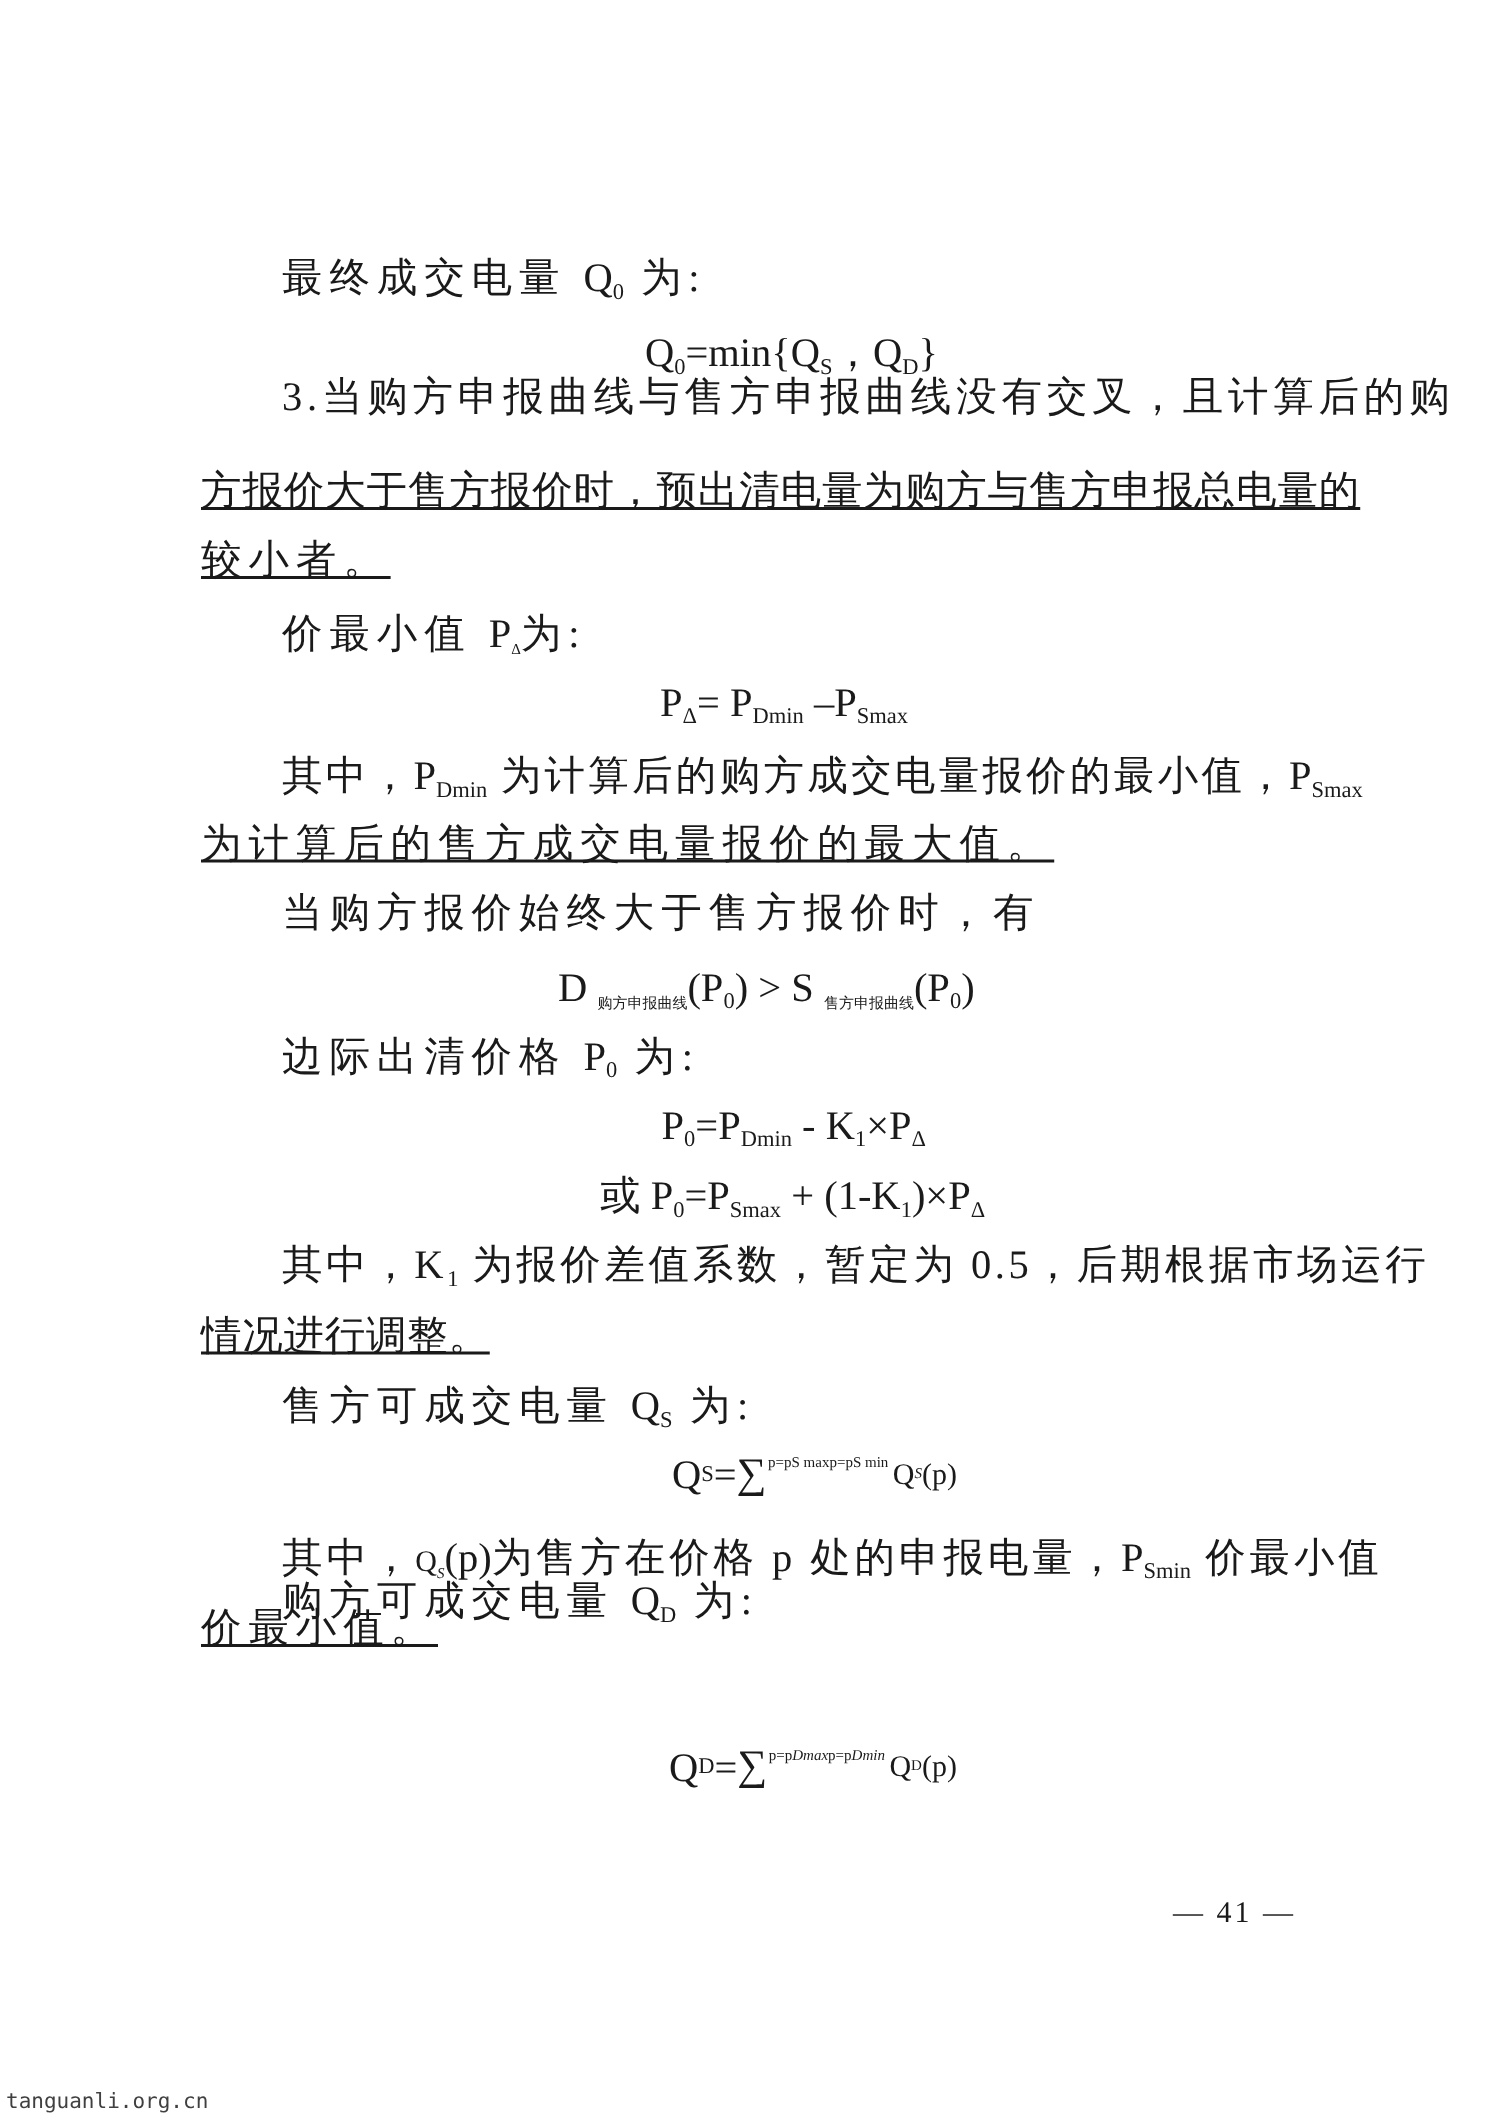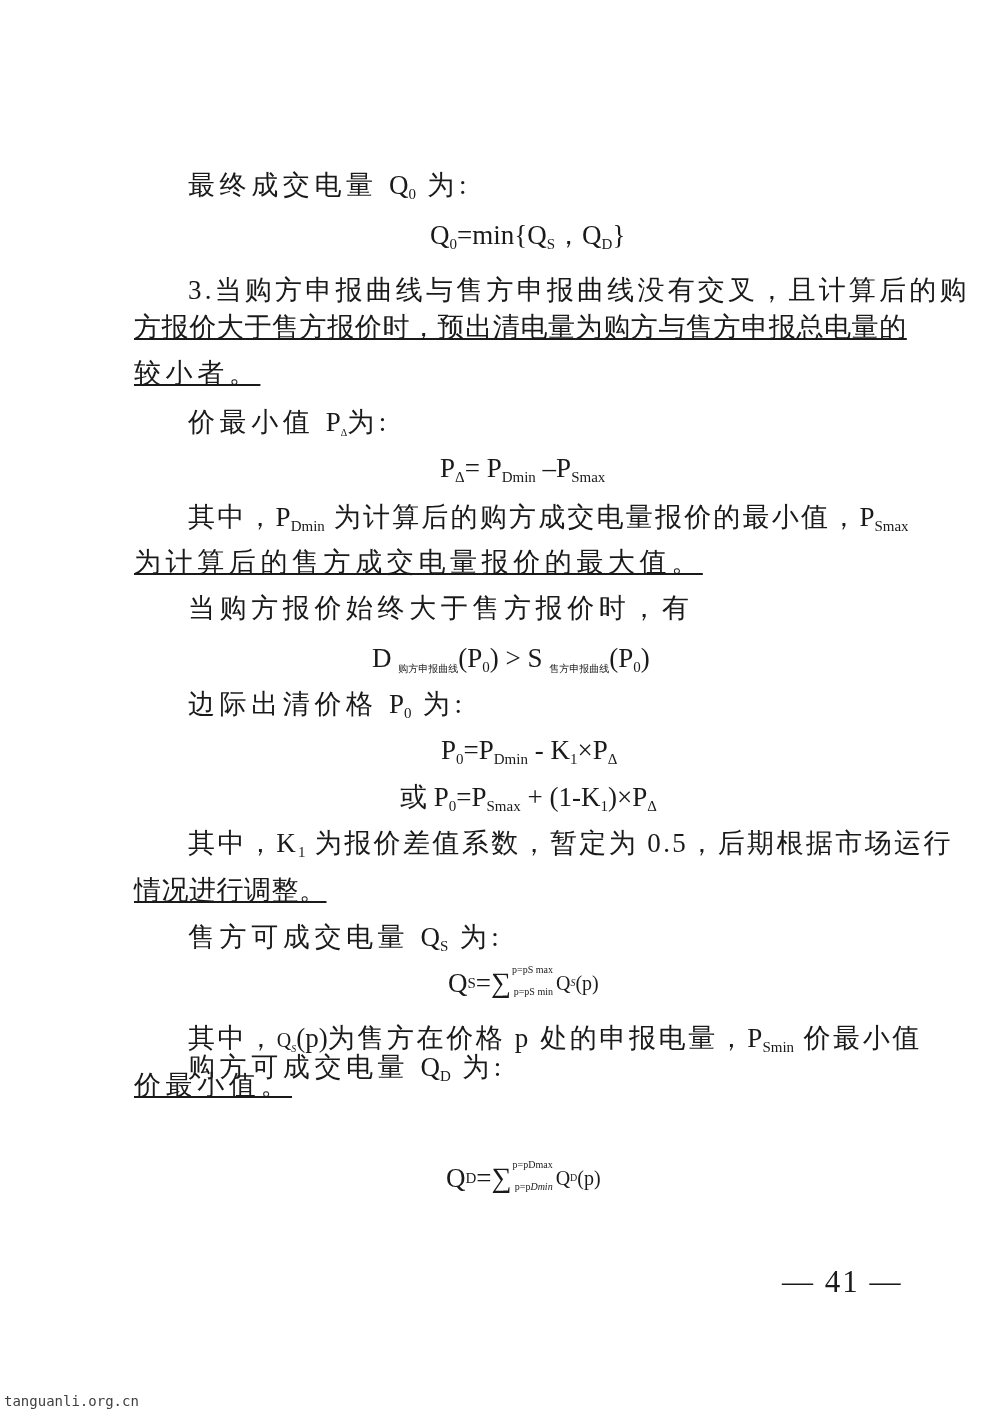--- a/index.html
+++ b/index.html
@@ -6,39 +6,39 @@
   body {
     width: 1000px; height: 1414px; background: #ffffff; position: relative; overflow: hidden;
     font-family: "Liberation Serif", "DejaVu Serif", serif; color: #1a1a1a;
   }
   .line {
     position: absolute; white-space: nowrap; font-size: 27px; line-height: 34px;
     letter-spacing: 4.6px;
   }
   .line.left-indent { left: 188px; }
   .line.left-flush { left: 134px; text-decoration: underline; }
-  .center { position: absolute; white-space: nowrap; font-size: 27px; line-height: 34px; letter-spacing: 0; text-align: right; }
+  .center { position: absolute; white-space: nowrap; font-size: 27px; line-height: 34px; letter-spacing: 0; }
   sub, .sub { font-size: 15px; vertical-align: -5px; line-height: 0; letter-spacing: 0; }
   .tiny { font-size: 10px; vertical-align: -5px; letter-spacing: 0; }
   .lat { letter-spacing: 0; }
   .sumwrap { display: inline-flex; align-items: center; }
   .sigma { font-size: 28px; line-height: 28px; }
-  .limits { display: inline-flex; flex-direction: column; font-size: 10px; line-height: 12px; margin: 0 3px 0 1px; letter-spacing: 0; position: relative; top: -2px;}
+  .limits { display: inline-flex; flex-direction: row; font-size: 10px; line-height: 12px; margin: 0 3px 0 1px; letter-spacing: 0; position: relative; top: -2px;}
   .limits span:first-child { margin-bottom: 10px; }
-  .pagenum { position: absolute; left: 782px; top: 1264px; font-size: 31px; letter-spacing: 2px; }
+  .pagenum { position: absolute; left: 782px; top: 1264px; font-size: 20px; letter-spacing: 2px; }
   .watermark { position: absolute; left: 4px; top: 1393px; font-family: "DejaVu Sans Mono", monospace; font-size: 14px; color: #404040; letter-spacing: 0; }
 </style>
 </head>
 <body>
 
 <div class="line left-indent" style="top:168px"><span>最终成交电量 </span><span class="lat">Q</span><span class="sub">0</span><span> 为:</span></div>
 
 <div class="center" style="left:430px; top:218px"><span>Q</span><span class="sub">0</span><span>=min{Q</span><span class="sub">S</span><span>，Q</span><span class="sub">D</span><span>}</span></div>
 
-<div class="line left-indent" style="top:273px; letter-spacing:3.2px">3.当购方申报曲线与售方申报曲线没有交叉，且计算后的购</div>
+<div class="line left-indent" style="top:247px; letter-spacing:3.2px">3.当购方申报曲线与售方申报曲线没有交叉，且计算后的购</div>
 <div class="line left-flush" style="top:310px; letter-spacing:0.6px">方报价大于售方报价时，预出清电量为购方与售方申报总电量的</div>
 <div class="line left-flush" style="top:356px">较小者。</div>
 
 <div class="line left-indent" style="top:405px"><span>价最小值 </span><span class="lat">P</span><span class="tiny">Δ</span><span>为:</span></div>
 
 <div class="center" style="left:440px; top:451px"><span>P</span><span class="sub">Δ</span><span>= P</span><span class="sub">Dmin</span><span> –P</span><span class="sub">Smax</span></div>
 
 <div class="line left-indent" style="top:500px; letter-spacing:2.2px"><span>其中，</span><span class="lat">P</span><span class="sub">Dmin</span><span> 为计算后的购方成交电量报价的最小值，</span><span class="lat">P</span><span class="sub">Smax</span></div>
 <div class="line left-flush" style="top:545px">为计算后的售方成交电量报价的最大值。</div>
 
@@ -75,21 +75,21 @@
 <div class="line left-flush" style="top:1068px">价最小值。</div>
 
 <div class="line left-indent" style="top:1050px"><span>购方可成交电量 </span><span class="lat">Q</span><span class="sub">D</span><span> 为:</span></div>
 
 <div class="center" style="left:446px; top:1161px"><span class="sumwrap">
       <span>Q</span>
       <span class="sub">D</span>
       <span>=</span>
       <span class="sigma">∑</span>
       <span class="limits">
-        <span><span>p=p</span><span style="">Dmax</span></span>
+        <span><span>p=p</span><span style="font-style:italic">Dmax</span></span>
         <span><span>p=p</span><span style="font-style:italic">Dmin</span></span>
       </span>
       <span style="font-size:20px">Q</span>
       <span class="tiny">D</span>
       <span style="font-size:20px">(p)</span>
     </span></div>
 
 <div class="pagenum">— 41 —</div>
 
 <div class="watermark">tanguanli.org.cn</div>

